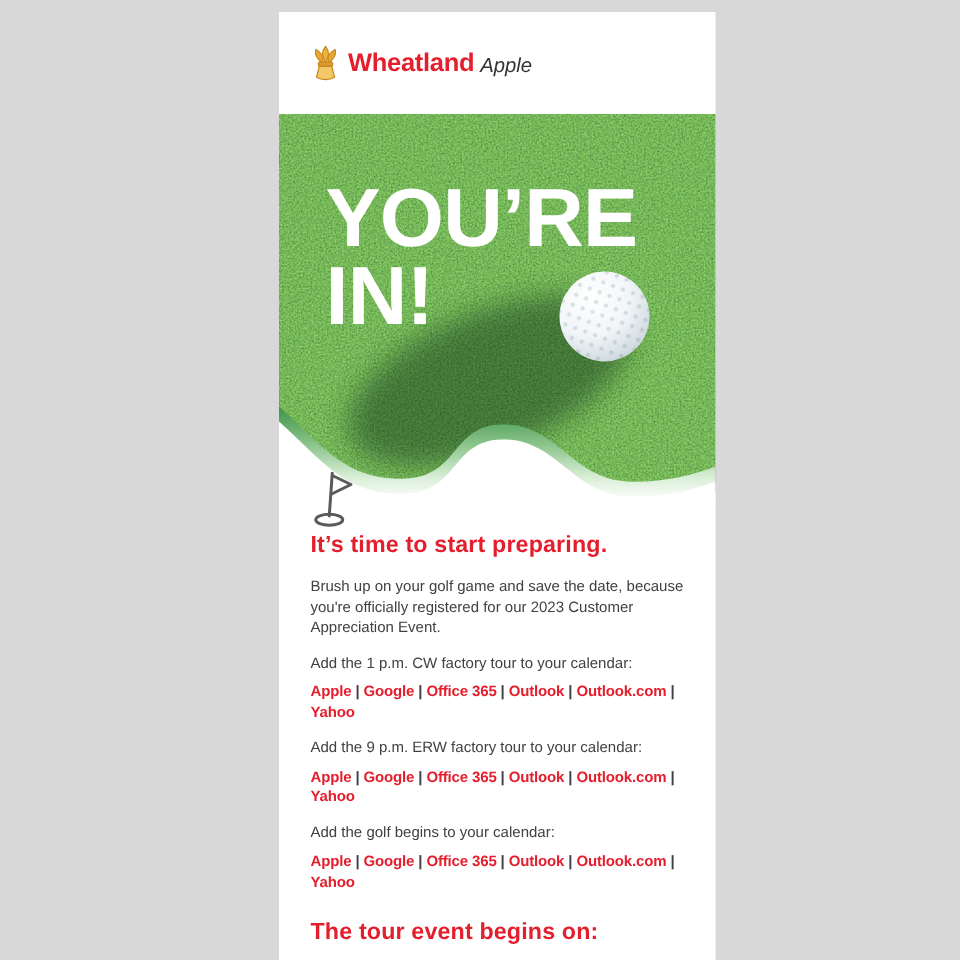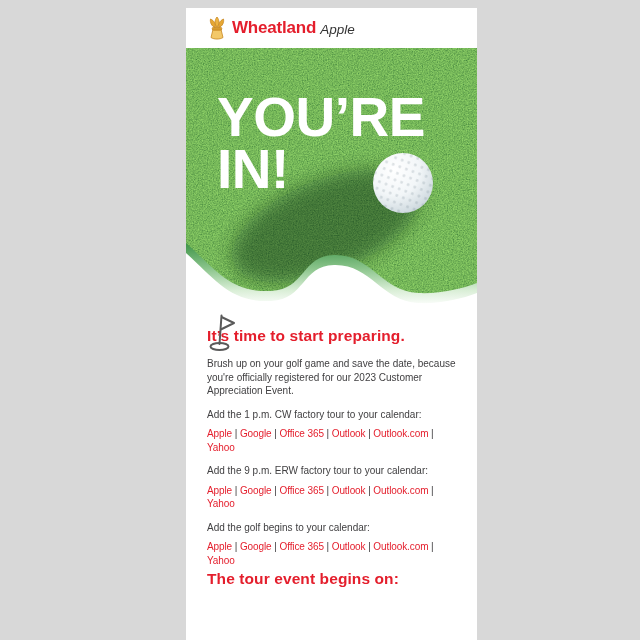--- a/index.html
+++ b/index.html
@@ -12,42 +12,42 @@
   body{
     width:640px;height:640px;overflow:hidden;position:relative;
     background:var(--page-bg);
     font-family:"Liberation Sans", sans-serif;
   }
   .email{
     position:absolute;left:186px;top:8px;width:291px;min-height:700px;
     background:#ffffff;
   }
   
-  .header{height:40px;display:flex;align-items:center;padding-left:21px;}
+  .header{height:68px;display:flex;align-items:center;padding-left:21px;}
   .logo{display:flex;align-items:center;}
   .logo-icon{width:20px;height:24px;margin-right:5px;flex:0 0 auto;}
   .brand{color:var(--accent);font-weight:bold;font-size:17px;letter-spacing:-0.2px;}
   .brand-suffix{font-style:italic;font-size:13.5px;color:#343434;margin-left:4px;margin-top:2px;}
   
   .hero{position:relative;width:318px;height:260px;}
   .hero svg.scene{display:block;}
   .headline{
     position:absolute;left:31px;top:43px;color:#ffffff;
     font-size:55px;line-height:52px;font-weight:bold;letter-spacing:-0.5px;
   }
   .flag{position:absolute;left:22px;top:304px;}
   
   .content{padding:0 21px 30px 21px;color:var(--text);}
   .intro-heading{margin:19px 0 0;font-size:15.5px;line-height:18px;color:var(--accent);font-weight:bold;letter-spacing:0.1px;}
   .para{margin:12px 0 0;font-size:10px;line-height:13.5px;color:var(--text);}
   .cal-label{margin-top:10px;font-size:10px;line-height:13.5px;color:var(--text);}
-  .cal-links{margin-top:6px;font-size:10px;line-height:13.5px;font-weight:normal;letter-spacing:-0.1px;}
+  .cal-links{margin-top:6px;font-size:10px;line-height:13.5px;font-weight:bold;letter-spacing:-0.1px;}
   .cal-links a{color:var(--accent);text-decoration:none;}
   .sep{color:var(--text);}
-  .event-heading{margin:3px 0 0;font-size:15.5px;line-height:18px;color:var(--accent);font-weight:bold;letter-spacing:0.1px;}
+  .event-heading{margin:18px 0 0;font-size:15.5px;line-height:18px;color:var(--accent);font-weight:bold;letter-spacing:0.1px;}
 </style>
 </head>
 <body>
 
 <div class="email">
 
   <div class="header">
     <div class="logo">
       <svg class="logo-icon" viewBox="0 0 20 24">
         <g stroke="#c8871f" stroke-width="0.8" fill="#edb33f">

